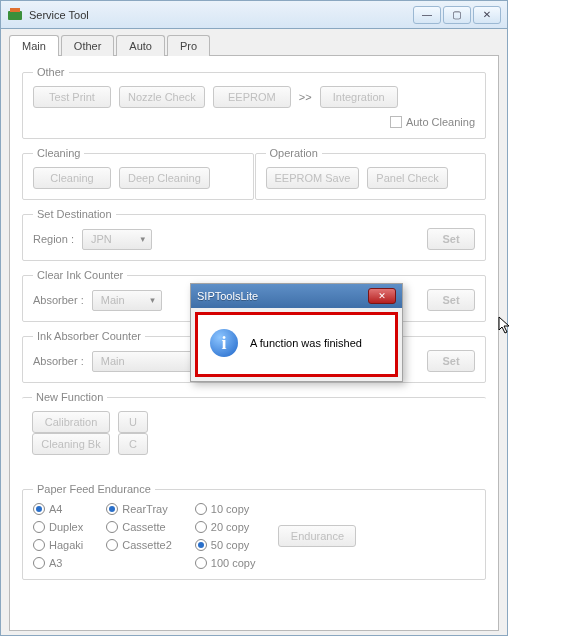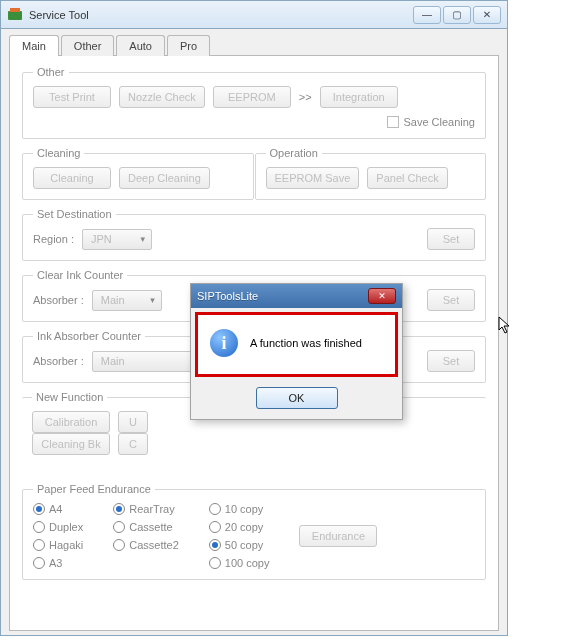--- a/index.html
+++ b/index.html
@@ -28,23 +28,23 @@
 .sel { height: 21px; border: 1px solid #c8c8c8; background: linear-gradient(#fafafa,#e9e9e9); display:inline-flex; align-items:center; padding: 0 18px 0 8px; border-radius: 2px; color:#bbb; position:relative; min-width:70px; }
 .sel:after { content:"▾"; position:absolute; right:6px; font-size:9px; color:#888;}
 .lbl { color:#888; }
 .chk { width:12px; height:12px; border:1px solid #bbb; display:inline-block; margin-right:4px; vertical-align:middle;}
 .radio { width:12px; height:12px; border:1px solid #888; border-radius:50%; display:inline-block; margin-right:4px; vertical-align:middle; position:relative;}
 .radio.sel-r:after{content:"";position:absolute;inset:2px;border-radius:50%;background:#2a6fc9;}
 
 .two-col { display:flex; gap:1px; }
 .two-col fieldset { flex:1; }
 
-.side-set { margin-left:auto; }
-
-.paper-cols { display:flex; gap:30px; align-items:flex-start; }
+.side-set { margin-left:auto;font-weight:bold; }
+
+.paper-cols { display:flex; gap:23px; align-items:flex-start; }
 .paper-col { display:flex; flex-direction:column; gap:6px; }
 .paper-col label { display:flex; align-items:center; color:#888; }
 .dialog { position:absolute; left:190px; top:283px; width:213px; border:1px solid #a3a3a3; background:#f0f0f0; box-shadow: 3px 3px 8px rgba(0,0,0,.25); }
 .dlg-title { height:24px; background:linear-gradient(#5e8fc7,#3f6fa8); display:flex; align-items:center; padding:0 6px; color:#fff; font-size:11px;}
 .dlg-title .t { flex:1; text-shadow:0 1px 0 rgba(0,0,0,.3); }
 .dlg-close { width:28px; height:16px; border-radius:3px; background:linear-gradient(#e07373,#b52020); border:1px solid #7a1414; color:#fff; display:flex; align-items:center; justify-content:center; font-size:9px;}
 .dlg-body { padding:14px 12px 6px; display:flex; align-items:center; gap:12px; border:3px solid #d40000; border-bottom:none; margin:4px 4px 0; background:#fff; }
 .dlg-body-wrap{ border:3px solid #d40000; border-top:none; margin:0 4px 4px; background:#fff; height:14px;}
 .dlg-btns { padding: 6px 0 10px; display:flex; justify-content:center; }
 .ok-btn { min-width:82px; height:22px; border:1px solid #3b6fa2; border-radius:3px; background:linear-gradient(#f4f9ff,#cfe3f7); color:#222; display:flex;align-items:center;justify-content:center;}
@@ -84,21 +84,21 @@
       <fieldset>
         <legend>Other</legend>
         <div class="row">
           <span class="btn">Test Print</span>
           <span class="btn">Nozzle Check</span>
           <span class="btn">EEPROM</span>
           <span class="gg">&gt;&gt;</span>
           <span class="btn">Integration</span>
           <label style="margin-left:auto;display:flex;align-items:center;color:#888;">
               <span class="chk"></span>
-              <span>Save Cleaning</span>
+              <span>Auto Cleaning</span>
             </label>
         </div>
       </fieldset>
 
       <div class="two-col">
         <fieldset>
           <legend>Cleaning</legend>
           <div class="row">
             <span class="btn">Cleaning</span>
             <span class="btn">Deep Cleaning</span>
@@ -219,20 +219,17 @@
 <div class="dialog">
   <div class="dlg-title">
     <span class="t">SIPToolsLite</span>
     <span class="dlg-close">✕</span>
   </div>
   <div class="dlg-body">
     <span class="info-icon">i</span>
     <span>A function was finished</span>
   </div>
   <div class="dlg-body-wrap"></div>
-  <div class="dlg-btns">
-    <span class="ok-btn">OK</span>
-  </div>
 </div>
 
 <svg class="cursor" viewBox="0 0 14 18">
     <path d="M1 1 L1 14 L4 11 L7 17 L9 16 L6 10 L11 10 Z" fill="#fff" stroke="#000"></path>
   </svg>
 
 </body></html>

